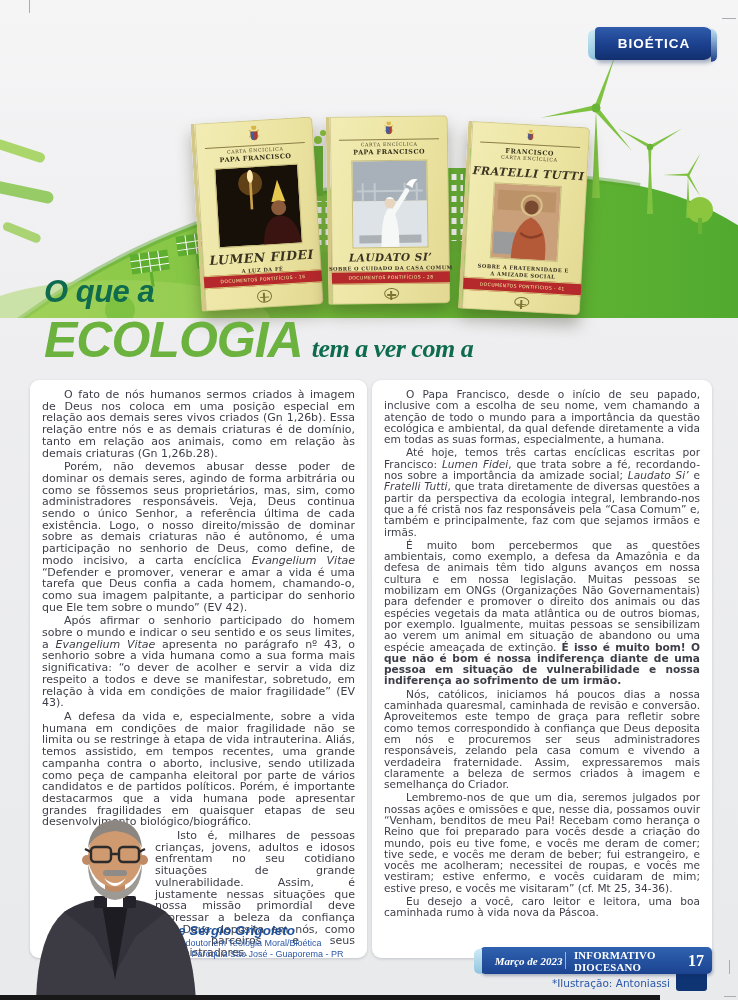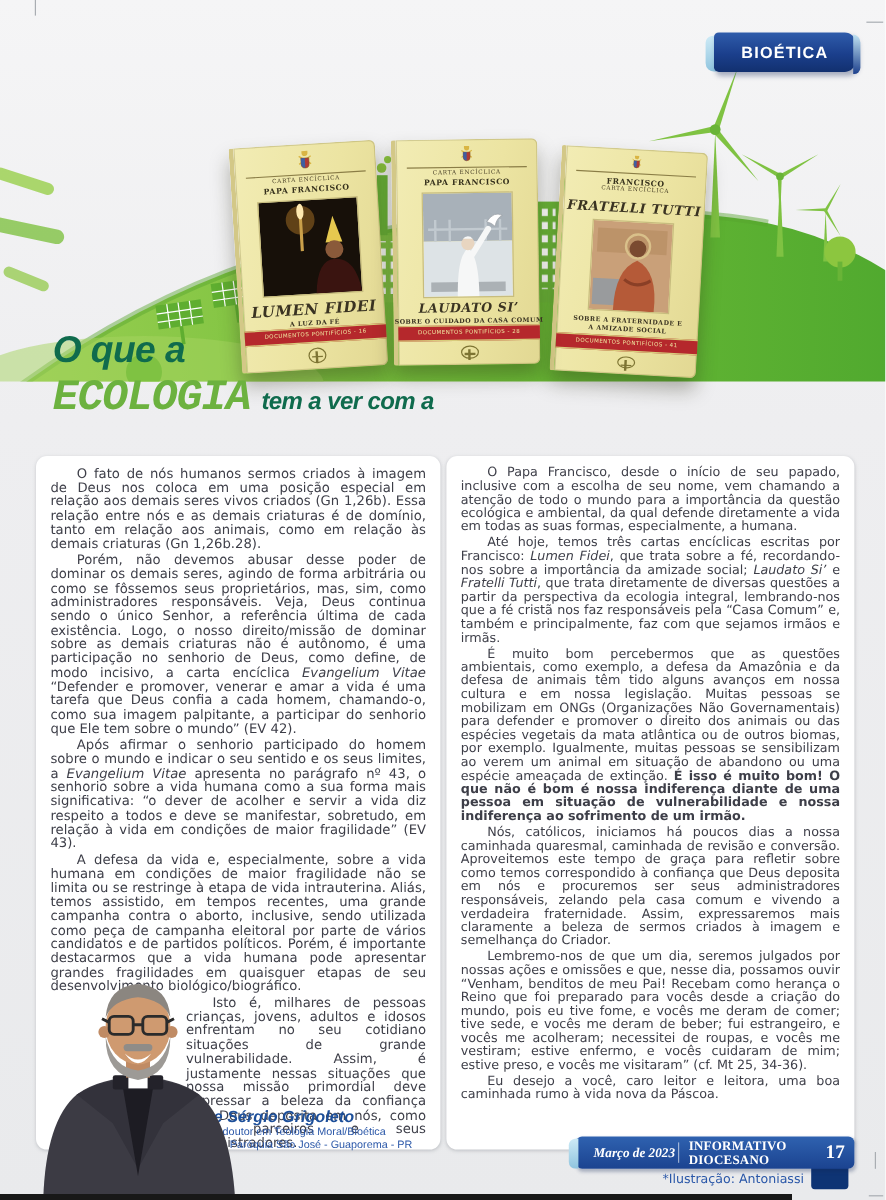--- a/index.html
+++ b/index.html
@@ -43,22 +43,22 @@
   .b-band{margin-top:auto; width:100%; background:#b5282c; border-top:1px solid #d8cc7c; border-bottom:1px solid #d8cc7c;
     color:#f0e6a0; font-size:4.6px; letter-spacing:.4px; text-align:center; padding:3px 0; font-family:"DejaVu Sans",sans-serif;}
   .b-logo{width:13px; height:13px; border:1px solid #7d7433; border-radius:50%; margin:4px auto 5px; position:relative;}
   .b-logo::before{content:""; position:absolute; left:5.5px; top:2px; width:1.5px; height:9px; background:#7d7433;}
   .b-logo::after{content:""; position:absolute; left:2px; top:5.5px; width:9px; height:1.5px; background:#7d7433;}
   
   .headline{position:absolute; left:44px; top:274px; z-index:4; font-family:"Liberation Sans",sans-serif;
     font-style:italic; font-weight:bold; white-space:nowrap;}
   .hl-1{font-size:31px; color:#0f6b4d; letter-spacing:-.5px;}
   .hl-2{display:flex; align-items:baseline; gap:9px; margin-top:1px;}
-  .hl-eco{font-size:36px; color:#6cb23f; letter-spacing:-1px;font-family:Liberation Mono, monospace;}
-  .hl-mid{font-size:20px; color:#0f6b4d; letter-spacing:-.5px;}
+  .hl-eco{font-size:50px; color:#6cb23f; letter-spacing:-1px;}
+  .hl-mid{font-size:26px; color:#0f6b4d; letter-spacing:-.5px;font-family:Liberation Serif, serif;}
   .hl-fe{font-size:37px; color:#507d27; letter-spacing:-1px;}
   
   .panel{position:absolute; top:380px; height:578px; background:#ffffff; border-radius:9px; z-index:4;
     box-shadow:0 1px 3px rgba(120,125,135,.35);}
   .panel.left{left:30px; width:337px;}
   .panel.right{left:372px; width:340px;}
   .panel-inner{padding:9px 12px 0;}
   .panel p{margin:0 0 2px; text-align:justify; text-indent:22px; color:#3d3e48;}
   .panel.left p{font-size:11px; line-height:11.7px;}
   .panel.right p{font-size:10.6px; line-height:11.3px;}

